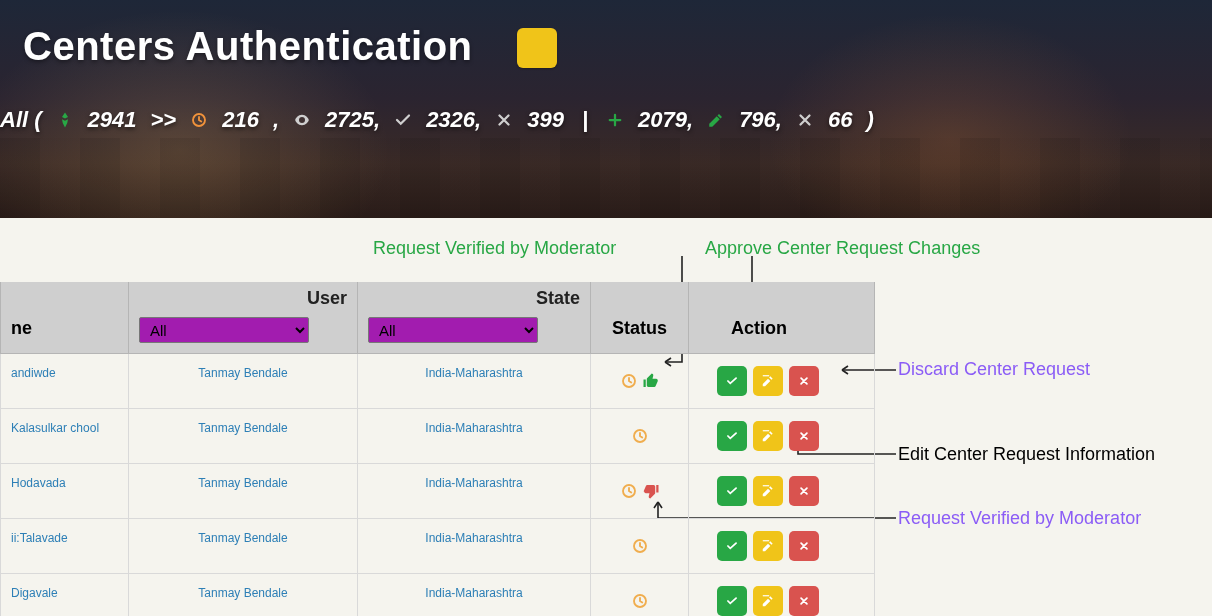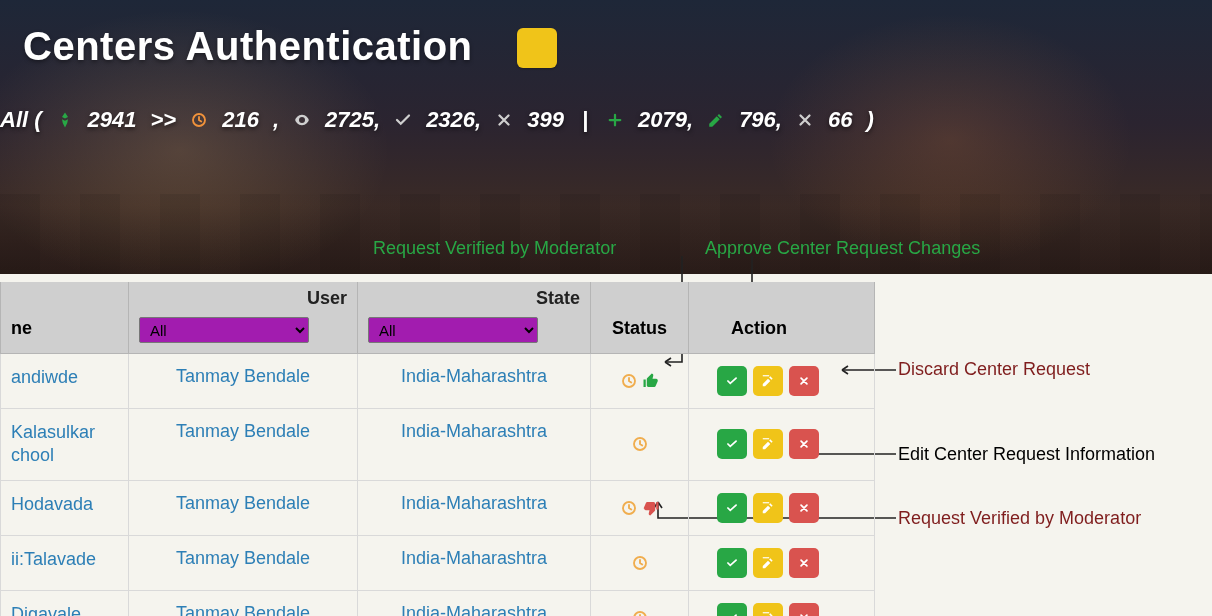--- a/index.html
+++ b/index.html
@@ -2,21 +2,21 @@
 <html><head>
 <meta charset="utf-8">
 <style>
   * { box-sizing: border-box; margin: 0; padding: 0; }
   html, body { width: 1212px; height: 616px; overflow: hidden; font-family: Helvetica, Arial, sans-serif; }
   body { background: #f5f4ee; }
 
   .hero {
     position: relative;
     width: 1212px;
-    height: 274px;
+    height: 218px;
     background:
       radial-gradient(300px 200px at 180px 150px, rgba(255,200,120,0.18), transparent 70%),
       radial-gradient(260px 180px at 950px 140px, rgba(200,120,60,0.22), transparent 70%),
       linear-gradient(180deg, #1e2738 0%, #2b2430 45%, #3a2a26 75%, #2a1c18 100%);
     color: #fff;
   }
   .hero::after{
     content:"";
     position:absolute; left:0; right:0; bottom:0; height:80px;
     background: repeating-linear-gradient(90deg, rgba(0,0,0,0.25) 0 40px, rgba(0,0,0,0.05) 40px 80px);
@@ -68,42 +68,42 @@
   .theader select {
     width: 170px; height: 26px; background:#a21caf; border:1px solid #777;
     font-size:15px; padding-left:6px; border-radius:2px;
   }
 
   .row {
     display: grid;
     grid-template-columns: 128px 229px 233px 98px 187px;
     border-right: 1px solid #d9d9d9;
   }
-  .row .cell { border-left:1px solid #d9d9d9; border-bottom:1px solid #d9d9d9; padding:12px 10px; font-size:18px; }
+  .row .cell { border-left:1px solid #d9d9d9; border-bottom:1px solid #d9d9d9; padding:12px 10px; font-size:12px; }
   .row .cell.user, .row .cell.state { text-align:center; }
   .row .cell.name { color:#2d7fb6; text-align:left; white-space:normal; line-height:1.3; }
   .link { color:#2d7fb6; cursor:pointer; }
   .row .cell.status { text-align:center; display:flex; align-items:center; justify-content:center; gap:4px;}
   .row .cell.action { display:flex; align-items:center; gap:6px; padding-left:28px;}
 
   .clock { color:#f0ad4e; display:inline-flex; }
   .thumb-up { color:#28a745; display:inline-flex; }
   .thumb-down { color:#d9534f; display:inline-flex; }
 
   .abtn { width:30px; height:30px; border-radius:5px; display:flex; align-items:center; justify-content:center; cursor:pointer; }
   .abtn svg { width:14px; height:14px; display:block; }
   .btn-approve { background:#28a745; color:#fff; }
   .btn-edit { background:#f0c419; color:#fff; }
   .btn-discard { background:#d9534f; color:#fff; }
 
   
   .ann { position:absolute; font-size:18px; font-weight:400; white-space:nowrap; }
   .ann-green { color:#28a745; }
   .ann-yellow { color:#000000; }
-  .ann-red { color:#7f1d1d; }
+  .ann-red { color:#8b5cf6; }
 
   svg.arrow { position:absolute; pointer-events:none; }
   svg.arrow path, svg.arrow line { stroke:#222; stroke-width:1.6; fill:none; }
 </style>
 </head>
 <body>
 
 <div class="hero">
   <div class="hero-title">Centers Authentication</div>
   <div class="add-btn">

